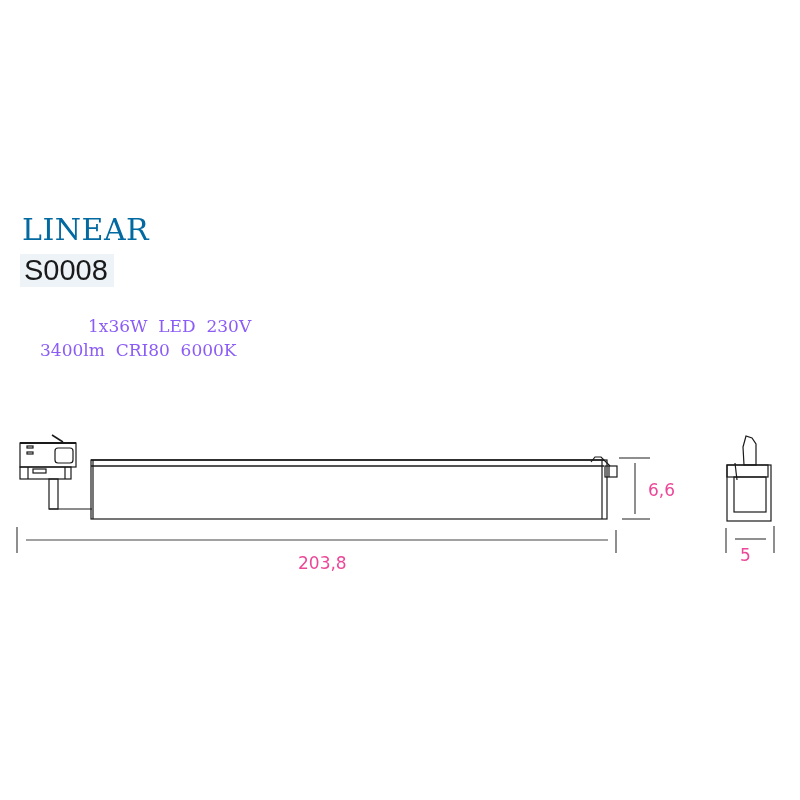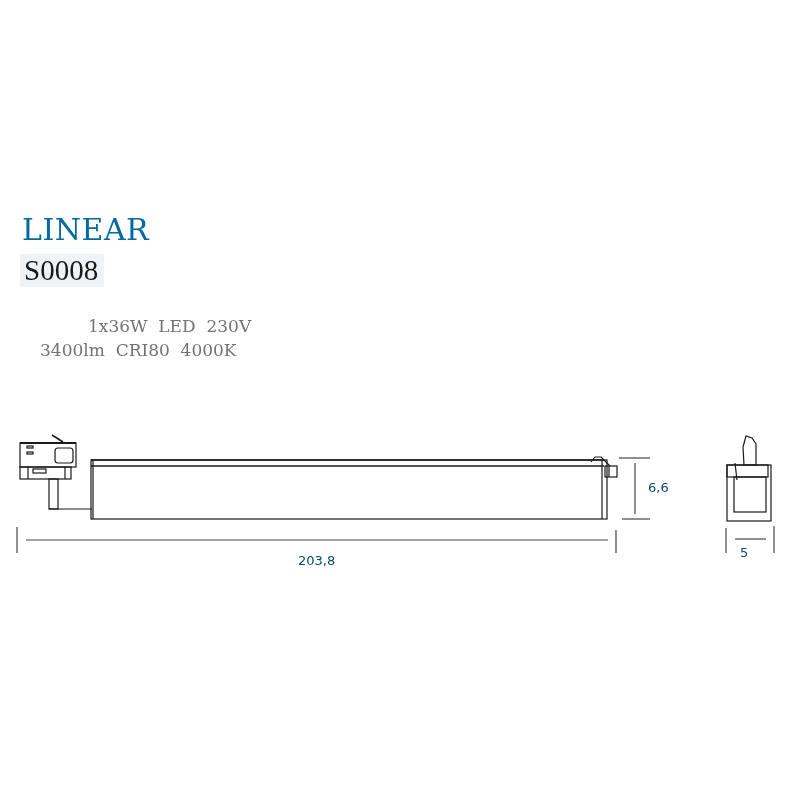--- a/index.html
+++ b/index.html
@@ -1,29 +1,29 @@
 <!DOCTYPE html>
 <html><head>
 <meta charset="utf-8">
 <style>
   html, body { margin:0; padding:0; background:#ffffff; }
   body { width:800px; height:800px; position:relative; overflow:hidden; }
   .title { position:absolute; left:22px; top:212px; font-family:"DejaVu Serif", serif; font-size:30px; color:#0369a1; letter-spacing:0.5px; }
-  .code { position:absolute; left:20px; top:254px; padding:0 6px 0 4px; background:#eef3f8; font-family:Liberation Serif, serif; font-size:29px; color:#1a1a1a; }
-  .spec { position:absolute; font-family:"DejaVu Serif", serif; font-size:17px; color:#737373; white-space:pre; }
-  .dim { position:absolute; font-family:"DejaVu Sans", sans-serif; font-size:13px; color:#0c4a6e; }
+  .code { position:absolute; left:20px; top:254px; padding:0 6px 0 4px; background:#eef3f8; font-family:Liberation Sans, sans-serif; font-size:29px; color:#1a1a1a; }
+  .spec { position:absolute; font-family:"DejaVu Serif", serif; font-size:17px; color:#8b5cf6; white-space:pre; }
+  .dim { position:absolute; font-family:"DejaVu Sans", sans-serif; font-size:17px; color:#ec4899; }
   svg { position:absolute; left:0; top:0; }
 </style>
 </head>
 <body>
 
 <div class="title">LINEAR</div>
 <div class="code">S0008</div>
 <div class="spec" style="left:88px; top:316px;">1x36W  LED  230V</div>
-<div class="spec" style="left:40px; top:340px;">3400lm  CRI80  4000K</div>
+<div class="spec" style="left:40px; top:340px;">3400lm  CRI80  6000K</div>
 
 <svg width="800" height="800">
   <g stroke="#1a1a1a" fill="none" stroke-width="1.2">
 
     <g>
       <line x1="52" y1="435" x2="63" y2="442" stroke-width="1.5"></line>
       <rect x="20" y="443" width="56" height="24"></rect>
       <line x1="20" y1="443" x2="76" y2="443" stroke-width="2"></line>
       <rect x="27" y="446" width="6" height="2"></rect>
       <rect x="27" y="452" width="6" height="2"></rect>

